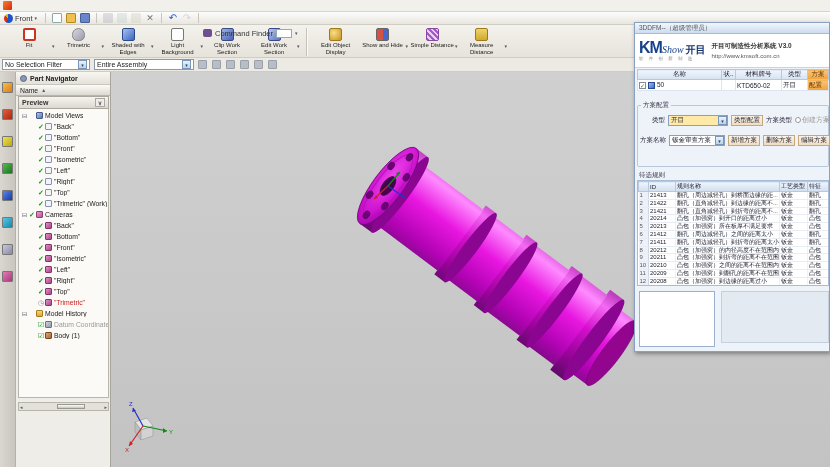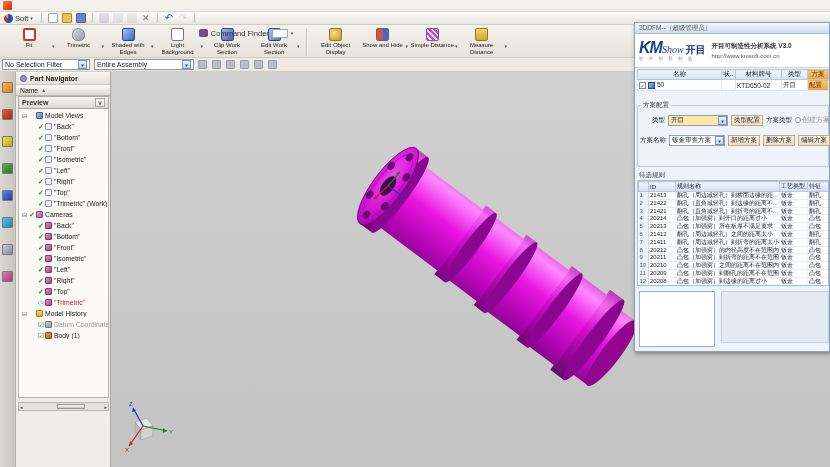--- a/index.html
+++ b/index.html
@@ -85,21 +85,21 @@
   .fold-chev { font-size:6px; color:#556; border:1px solid #aaa79f; background:#efede7; width:10px; text-align:center; }
 
   
   #viewport { left:111px; top:72px; width:719px; height:395px; background:linear-gradient(#d0d0d0,#c3c3c3); z-index:1; }
 
   
   #kmpanel { left:634px; top:22px; width:196px; height:330px; background:#eef2f9; border:1px solid #8aa0c0; box-shadow:1px 2px 4px rgba(0,0,0,.35); z-index:10; font-size:7px; color:#223;}
   .km-title { height:11px; background:linear-gradient(#f2f7fd,#cddcf0); border-bottom:1px solid #a8bcd8; font-size:6.5px; color:#555; display:flex; align-items:center; padding-left:4px;}
   .km-logo-row { height:34px; background:#fff; border-bottom:1px solid #c8d4e4; display:flex; align-items:center; padding:0 4px; gap:6px;}
   .km-logo { line-height:1; }
-  .km-km { font-size:16px; font-weight:bold; font-style:italic; color:#16418c; letter-spacing:-1px;}
+  .km-km { font-size:16px; font-weight:bold; color:#16418c; letter-spacing:-1px;}
   .km-soft { font-family:"Liberation Serif",serif; font-style:italic; font-size:10px; color:#16418c;}
   .km-cn { font-size:10px; font-weight:bold; color:#14306a; }
   .km-tag { font-size:4.5px; color:#888; letter-spacing:2px; margin-top:1px;}
   .km-prod1 { font-size:6.5px; font-weight:bold; color:#333;}
   .km-prod2 { font-size:6px; color:#555; margin-top:2px;}
   table { border-collapse:collapse; }
   .pt-table { position:absolute; left:2px; top:46px; width:192px; background:#fff; border:1px solid #a8bcd8; }
   .pt-table th { background:linear-gradient(#f0f5fc,#d6e2f2); border:1px solid #b8c8de; font-weight:normal; font-size:6.5px; height:10px; padding:0 1px; white-space:nowrap; overflow:hidden;}
   .pt-table td { border:1px solid #dde6f0; font-size:6.5px; height:11px; padding:0 1px; white-space:nowrap; overflow:hidden;}
   .hl-orange { background:linear-gradient(#f8c678,#f0a23a) !important; color:#5a2d00;}
@@ -142,21 +142,21 @@
       <span class="menu-item"></span>
       <span class="menu-item"></span>
       <span class="menu-item"></span>
       <span class="menu-item"></span>
     </div>
 </div>
 
 <div id="quickbar" class="abs">
   <div class="qb-start">
     <span class="swirl"></span>
-    <span>Soft</span>
+    <span>Front</span>
     <span style="font-size:5px;color:#555">▾</span>
   </div>
   <span class="qb-sep"></span>
   <span class="qicon qi-new"></span>
   <span class="qicon qi-open"></span>
   <span class="qicon qi-save"></span>
   <span class="qb-sep"></span>
   <span class="qicon qi-cut dim"></span>
   <span class="qicon qi-copy dim"></span>
   <span class="qicon qi-paste dim"></span>

